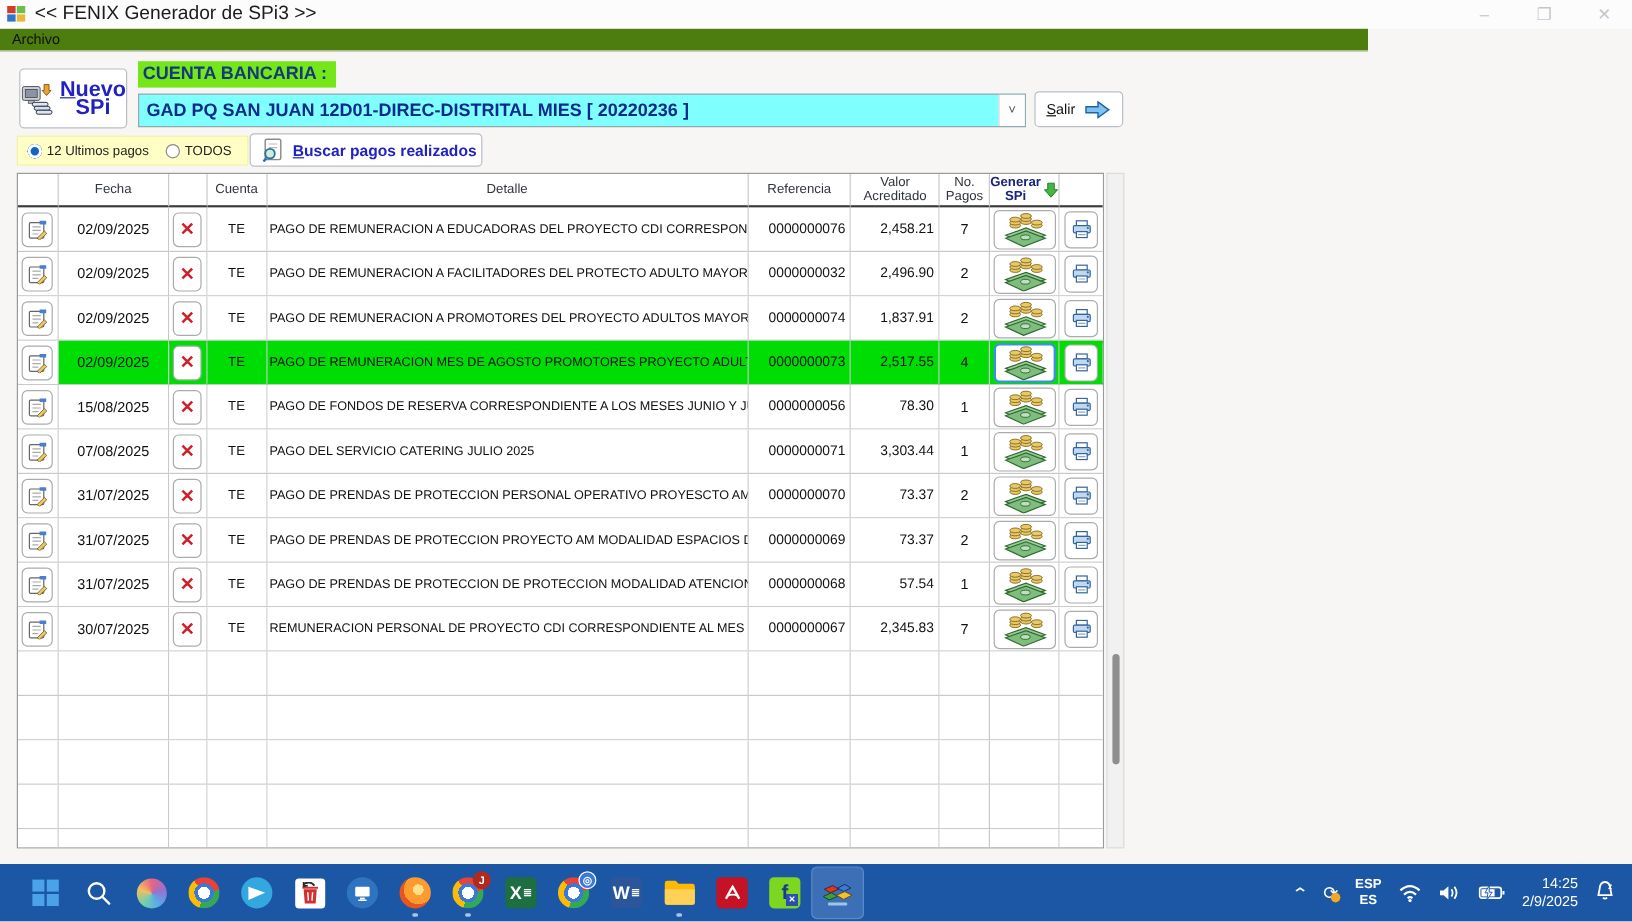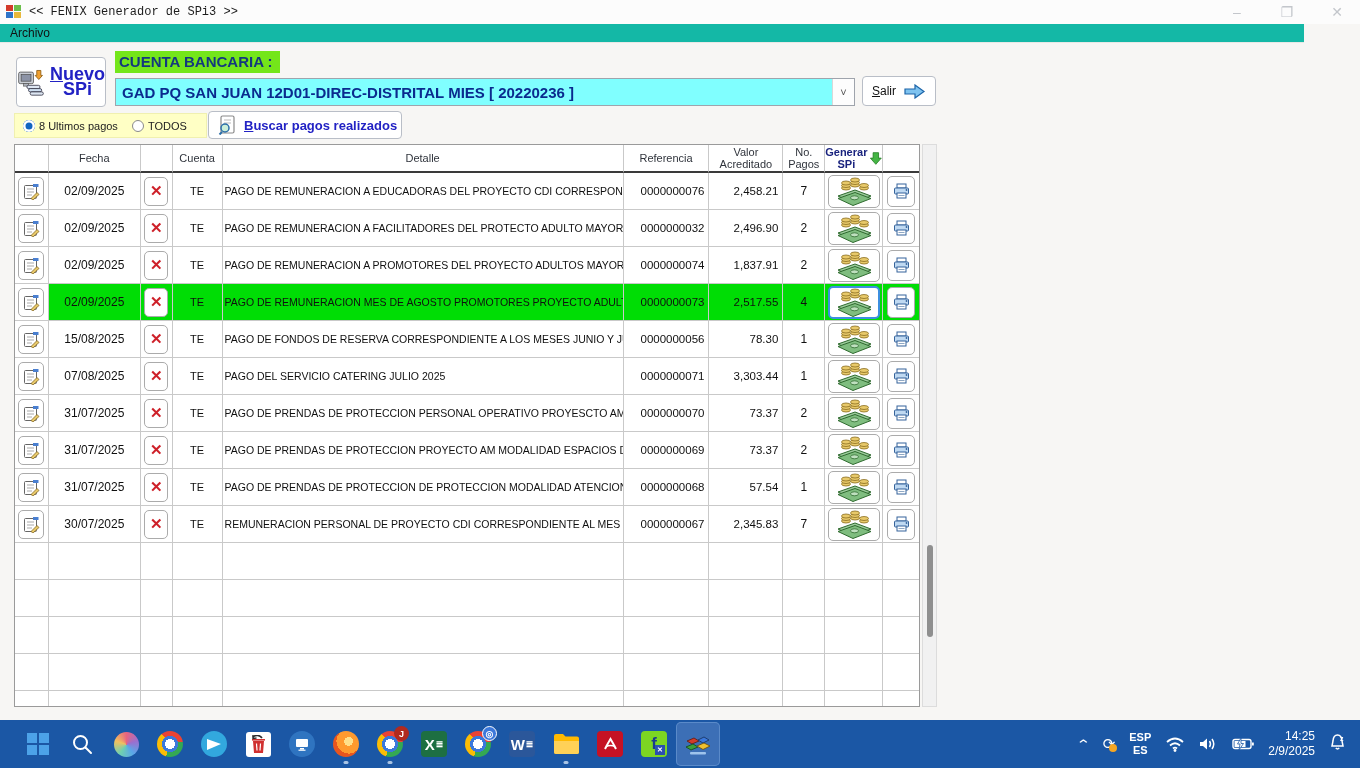--- a/index.html
+++ b/index.html
@@ -4,24 +4,24 @@
 <style>
   * { margin:0; padding:0; box-sizing:border-box; }
   html,body { width:1360px; height:768px; overflow:hidden; }
   body { font-family:"Liberation Sans", sans-serif; background:#F7F6F4; position:relative; }
 
   
   .titlebar { position:absolute; left:0; top:0; width:1360px; height:24px; background:#FCFCFC; display:flex; align-items:center; }
   .win-flag { width:16px; height:14px; margin-left:6px; display:grid; grid-template-columns:7px 7px; grid-template-rows:6px 6px; gap:1px; }
   .win-flag span:nth-child(1){background:#D33A2B;} .win-flag span:nth-child(2){background:#6CBF4B;}
   .win-flag span:nth-child(3){background:#2E74C9;} .win-flag span:nth-child(4){background:#E9B83B;}
-  .title-text { margin-left:7px; font-size:12px; color:#1c1c1c;font-family:Liberation Mono, monospace; }
+  .title-text { margin-left:7px; font-size:16px; color:#1c1c1c; }
   .win-controls { position:absolute; right:12px; top:0; height:24px; display:flex; gap:28px; align-items:center; color:#C3C6CB; font-size:14px; }
   .win-controls .ctl { width:22px; text-align:center; cursor:default; }
-  .menubar { position:absolute; left:0; top:24px; width:1304px; height:19px; background:#14b8a6; border-bottom:1px solid #E8E8E6; }
+  .menubar { position:absolute; left:0; top:24px; width:1140px; height:19px; background:#4d7c0f; border-bottom:1px solid #E8E8E6; }
   .menu-item { position:absolute; left:10px; top:2px; font-size:12px; color:#111; }
 
   
   .btn-like { background:#fff; border:1px solid #B9BEC7; border-radius:4px; }
   .nuevo-btn { position:absolute; left:16px; top:57px; width:90px; height:50px; display:flex; align-items:center; justify-content:center; gap:5px; }
   .nuevo-label { color:#2222C4; font-weight:bold; font-size:18px; line-height:15px; text-align:center; }
   .nuevo-label .ul { text-decoration:underline; }
   .cuenta-label { position:absolute; left:115px; top:51px; background:#74E61A; color:#14387E; font-weight:bold; font-size:15px; padding:2px 7px 3px 4px; }
   .combo { position:absolute; left:115px; top:78px; width:740px; height:28px; border:1px solid #9FA4AC; background:#80FFFF; display:flex; align-items:center; }
   .combo-value { flex:1; color:#0A2B8E; font-weight:bold; font-size:15px; padding-left:6px; white-space:nowrap; overflow:hidden; }
@@ -138,21 +138,21 @@
 <div class="btn-like salir-btn">
   <span><span class="ul">S</span><span>alir</span></span>
   <svg width="22" height="15" viewBox="0 0 22 15">
     <path d="M1 5 L11 5 L11 1 L20 7.5 L11 14 L11 10 L1 10 Z" fill="#7EC3F0" stroke="#1C64A8" stroke-width="1.2"></path>
   </svg>
 </div>
 
 <div class="radio-panel">
   <div class="radio on">
     <span class="dot"></span>
-    <span>8 Ultimos pagos</span>
+    <span>12 Ultimos pagos</span>
   </div>
   <div class="radio">
     <span class="dot"></span>
     <span>TODOS</span>
   </div>
 </div>
 
 <div class="btn-like buscar-btn">
   <svg width="20" height="20" viewBox="0 0 20 20">
     <rect x="4" y="1" width="13" height="17" rx="1.5" fill="#fff" stroke="#8A8A8A" stroke-width="1.2"></rect>

